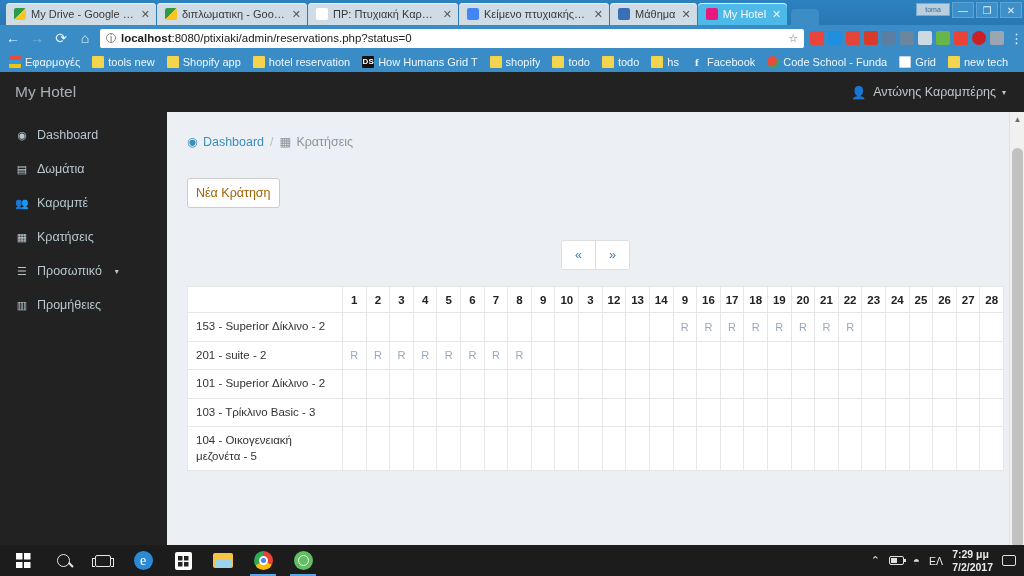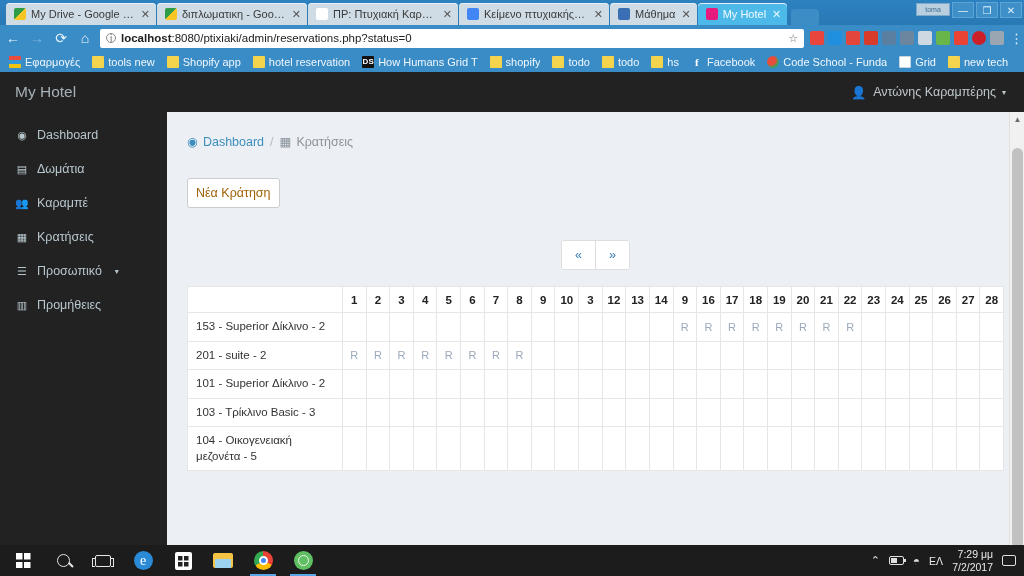--- a/index.html
+++ b/index.html
@@ -230,21 +230,21 @@
   .ic-chrome::after{content:"";position:absolute;inset:5px;background:#4285f4;border-radius:50%;border:2px solid #fff;}
   .ic-green { width:19px;height:19px;border-radius:50%;background:#5fbf62; position:relative;}
   .ic-green::after{content:"";position:absolute;inset:4px;border:1.5px solid #eafaea;border-radius:50%;}
 
   .tb-right { display: flex; align-items: center; gap: 9px; padding-right: 4px; font-size: 10.5px; color: #eaeaea; }
   .tray-ico { font-size: 11px; color: #e0e0e0; }
   .tray-battery { width:15px;height:9px;border:1.3px solid #e0e0e0;border-radius:2px;position:relative;}
   .tray-battery::before{content:"";position:absolute;left:1px;top:1px;bottom:1px;width:6px;background:#e0e0e0;}
   .tray-battery::after{content:"";position:absolute;right:-3px;top:2px;width:2px;height:3px;background:#e0e0e0;}
   .tray-wifi { font-size: 12px; color:#d8d8d8; transform: rotate(0deg);}
-  .clock { text-align: right; line-height: 1.15; }
+  .clock { text-align: left; line-height: 1.15; font-weight: bold; }
   .ic-action { width:14px;height:11px;border:1.4px solid #e0e0e0;border-radius:2px;}
 </style>
 </head>
 <body>
 
 <div class="browser">
 
   <div class="tabstrip">
     <div class="tab">
       <span class="favicon fav-drive"></span>

